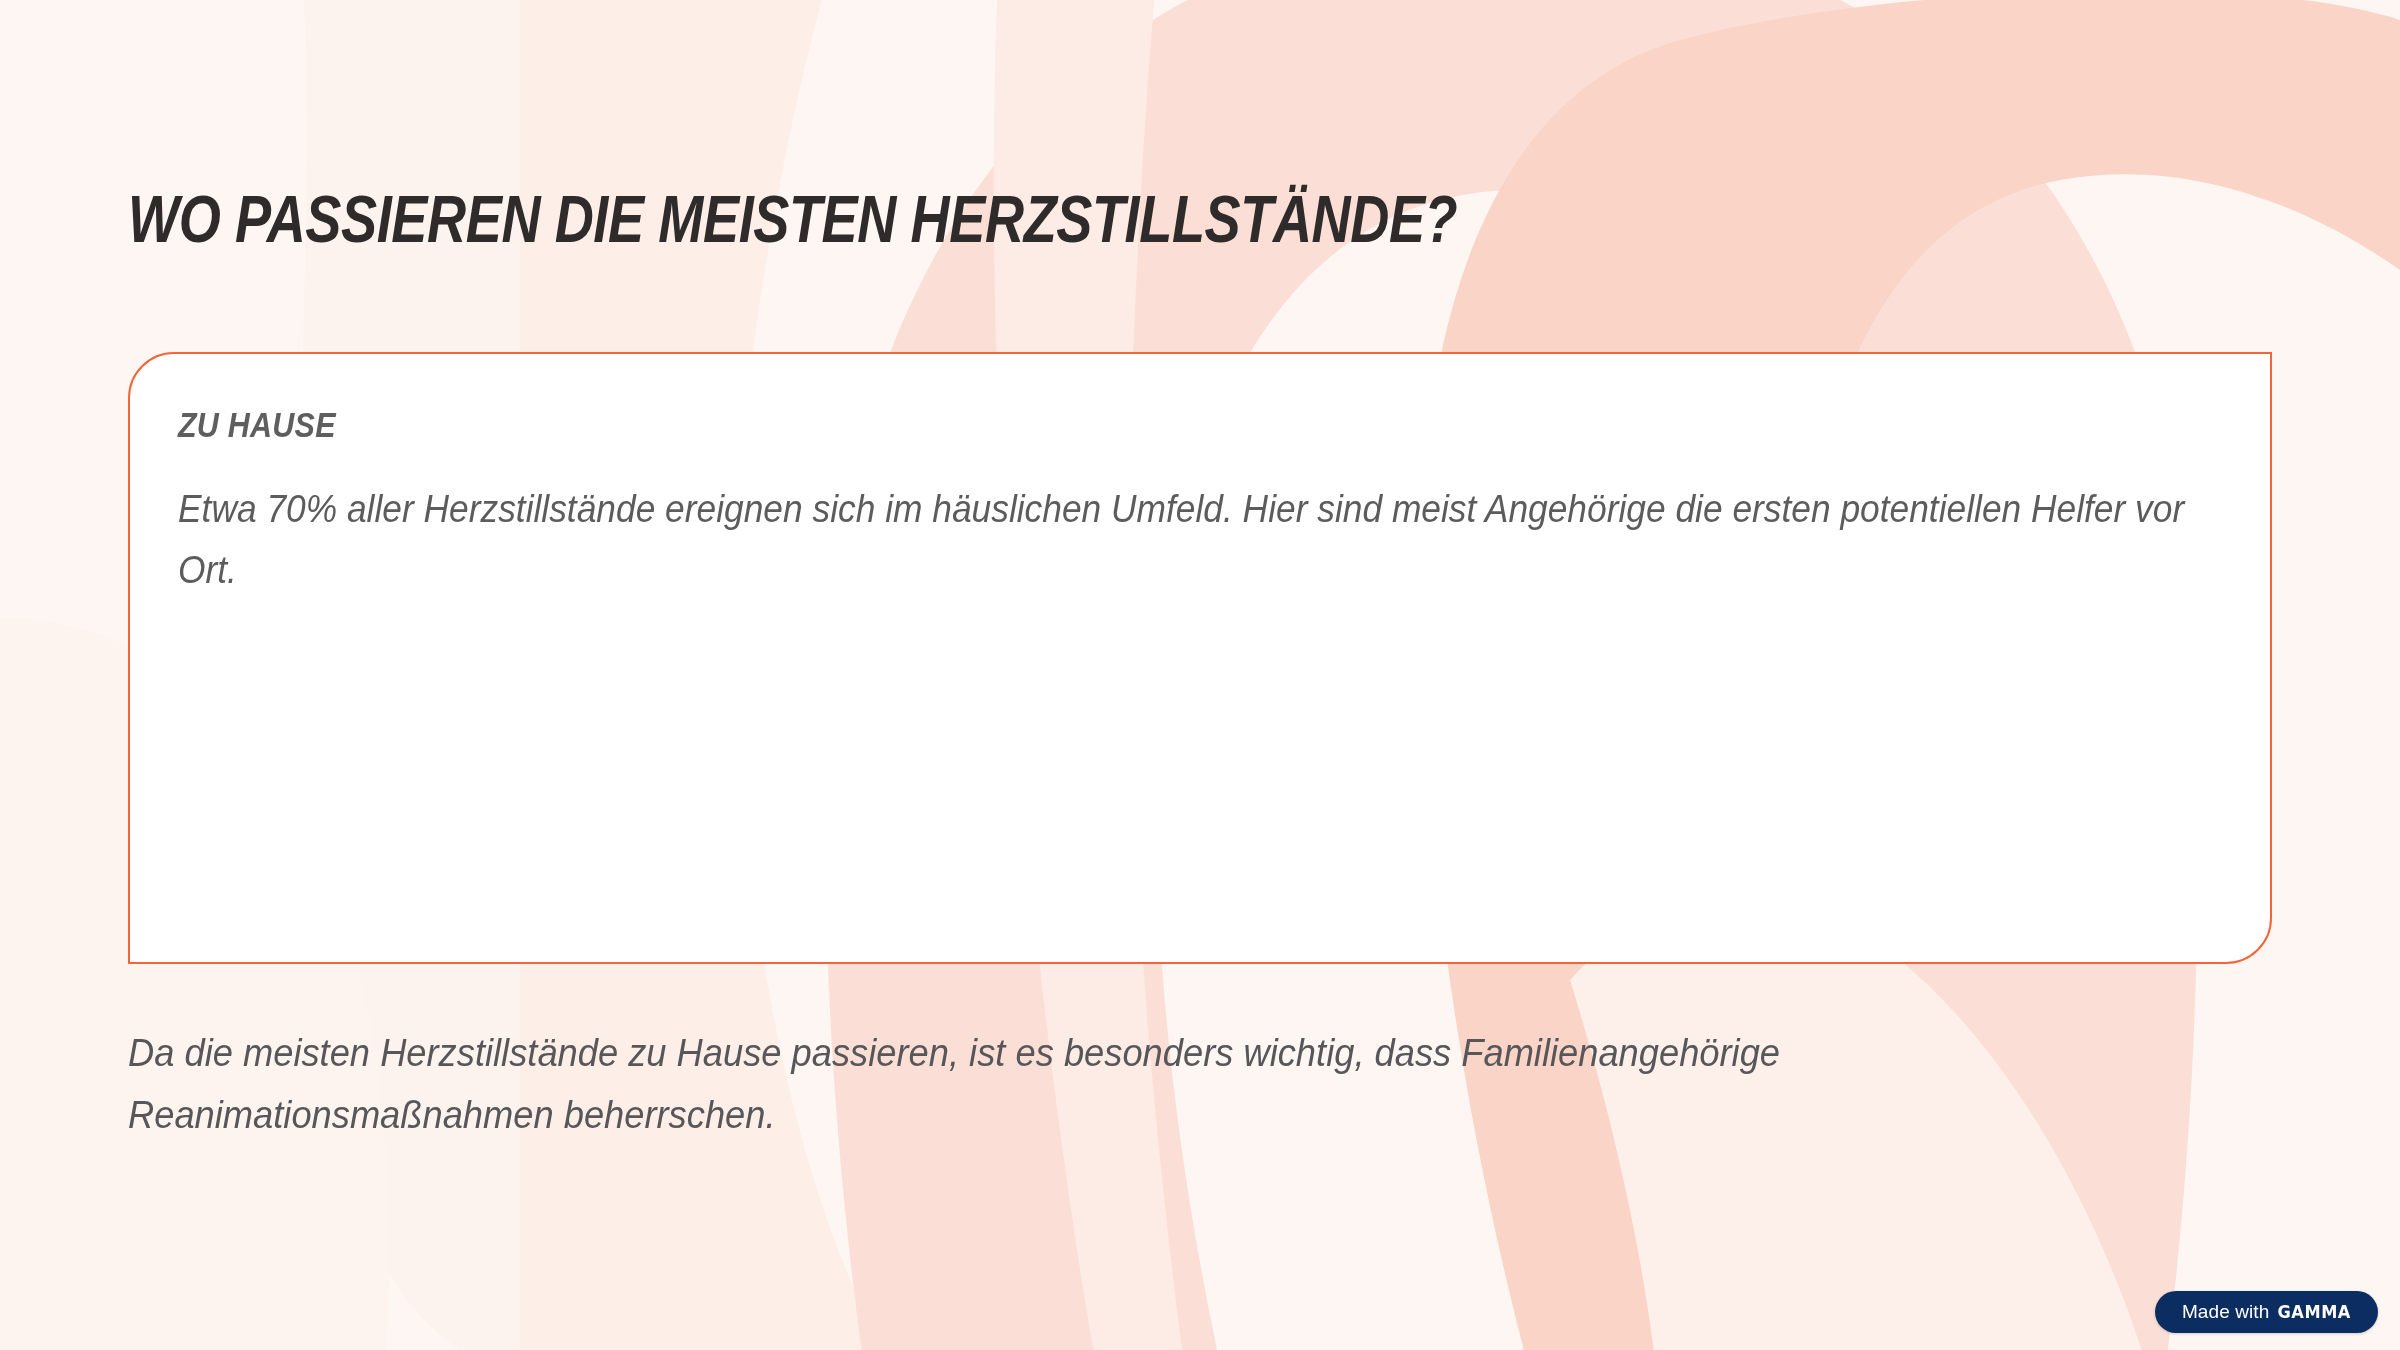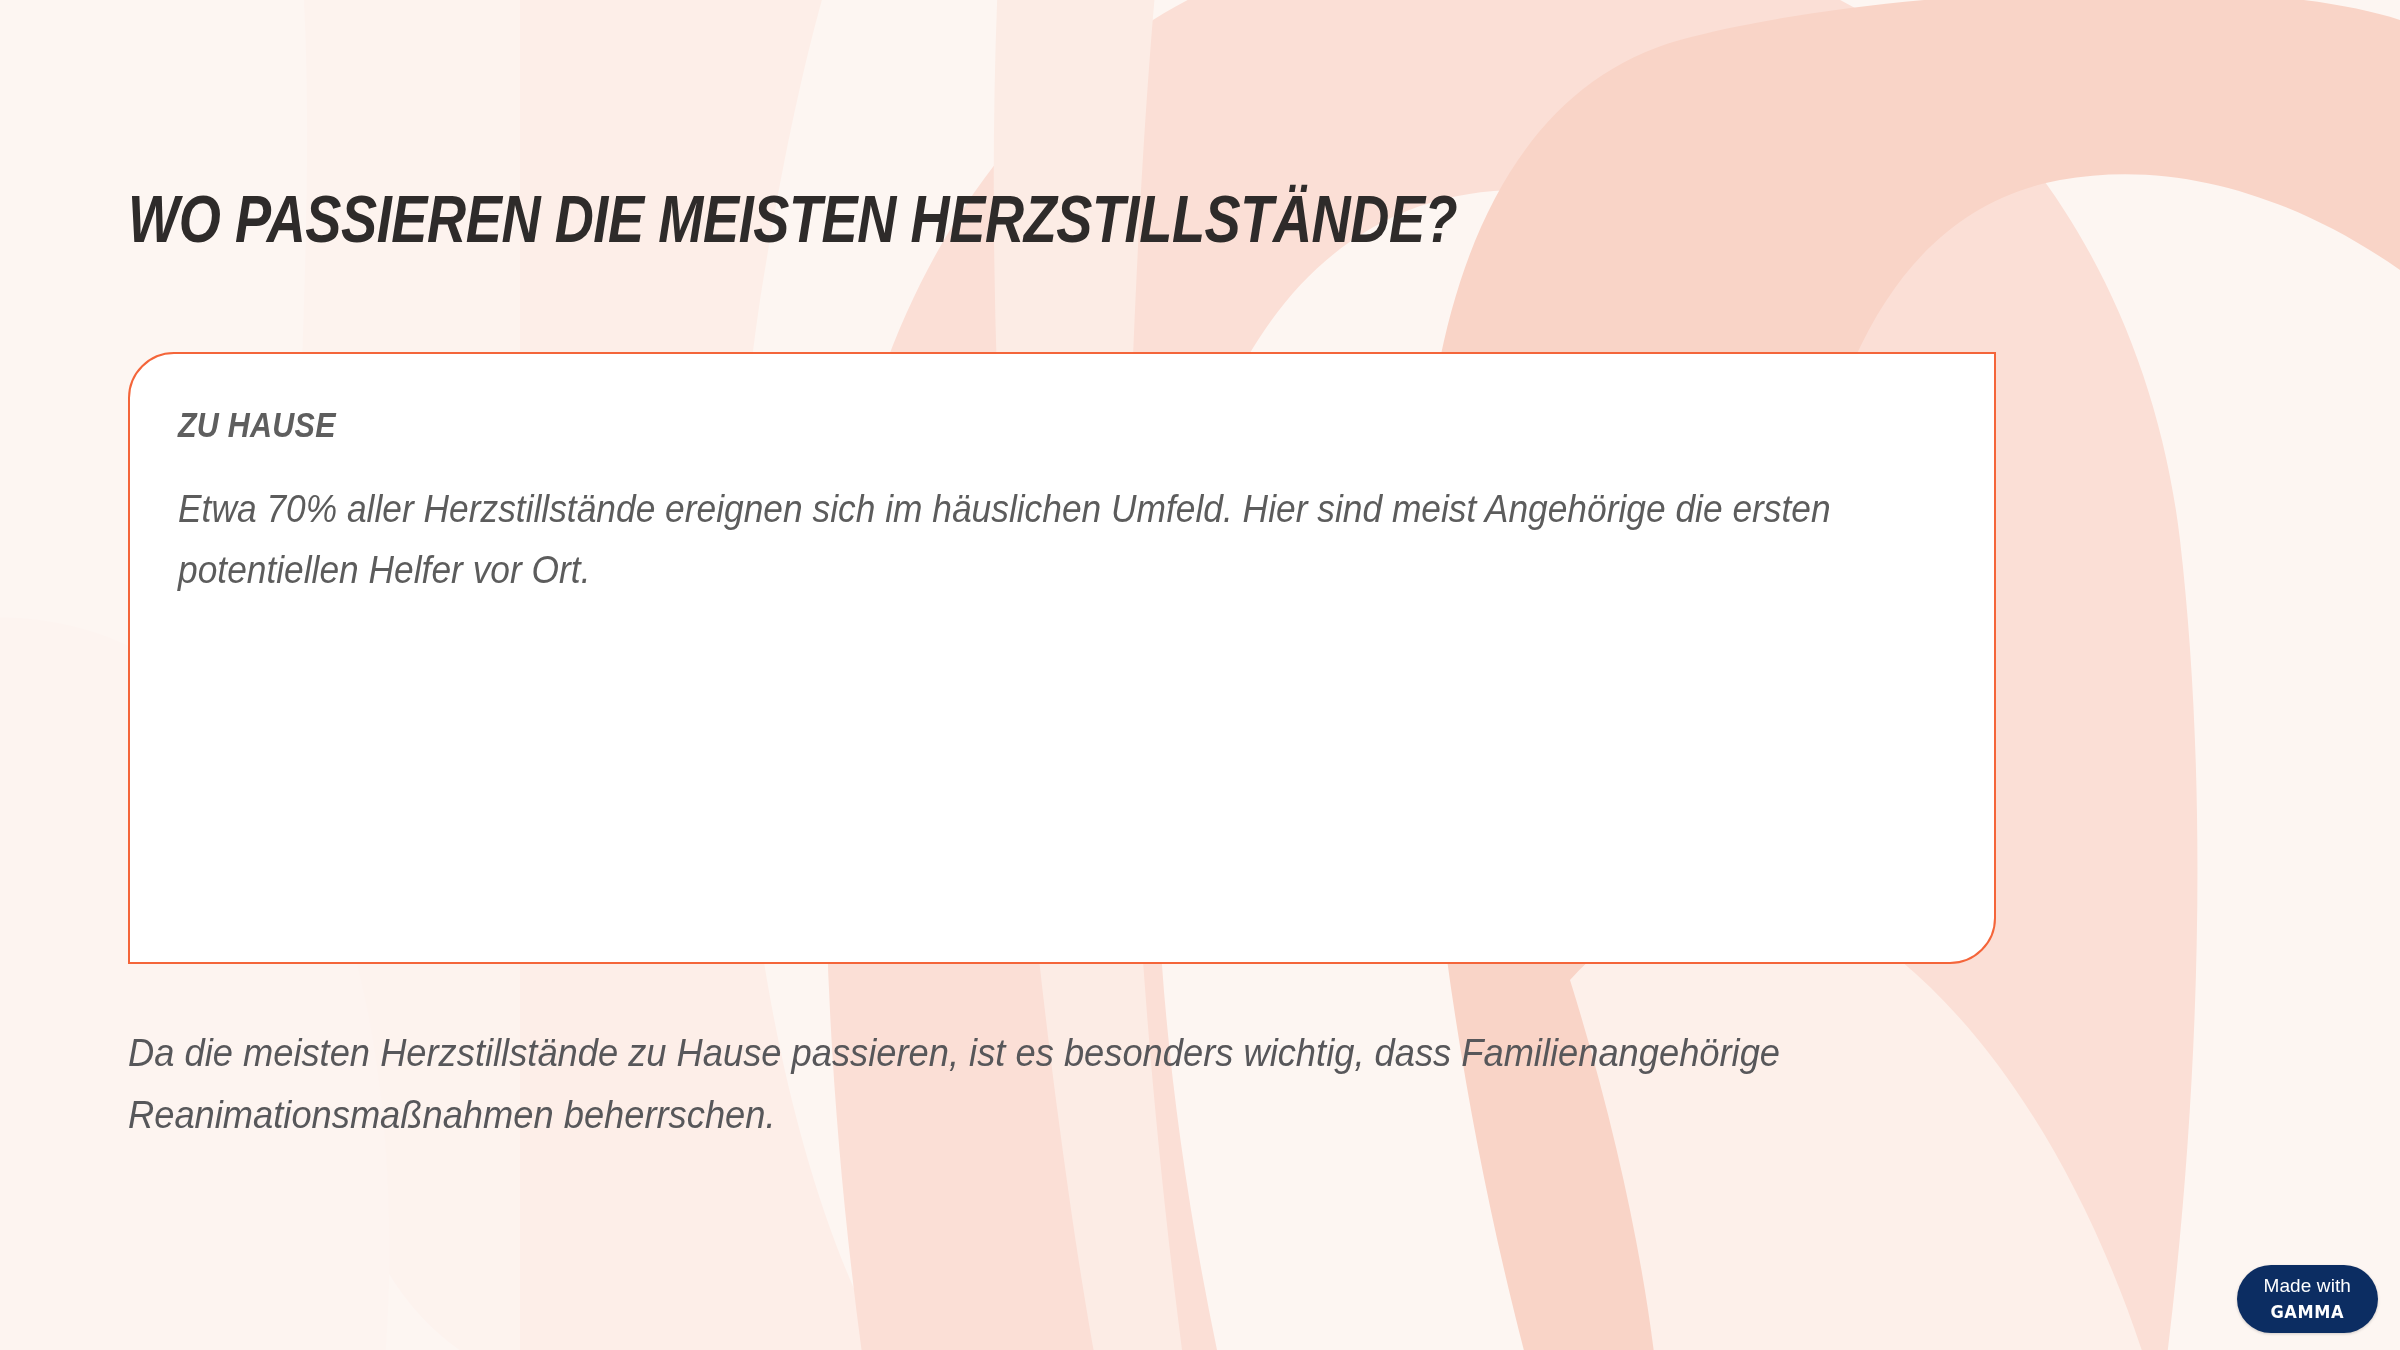--- a/index.html
+++ b/index.html
@@ -47,21 +47,21 @@
     color: #2e2b2a;
     transform: scaleX(0.82);
     transform-origin: left top;
     white-space: nowrap;
   }
 
   #cards {
     position: absolute;
     left: 128px;
     top: 352px;
-    width: 1868px;
+    width: 2144px;
     display: flex;
     gap: 40px;
   }
 
   .card {
     flex: 1 1 0;
     min-width: 0;
     background: #ffffff;
     border: 2px solid #f4653a;
     border-radius: 46px 0 46px 0;
@@ -117,21 +117,20 @@
     color: #ffffff;
     border-radius: 999px;
     padding: 11px 27px 12px 27px;
     display: flex;
     align-items: center;
     gap: 8px;
     font-size: 19px;
     line-height: 1;
     font-family: "Liberation Sans", sans-serif;
     box-shadow: 0 1px 3px rgba(0,0,0,0.18);
-    flex-direction: column;
   }
   #gamma-badge .made-with {
     font-weight: 400;
     letter-spacing: 0.1px;
   }
   #gamma-badge .gamma-word {
     font-weight: 700;
     letter-spacing: 0.6px;
     font-stretch: condensed;
     font-family: "DejaVu Sans", sans-serif;

